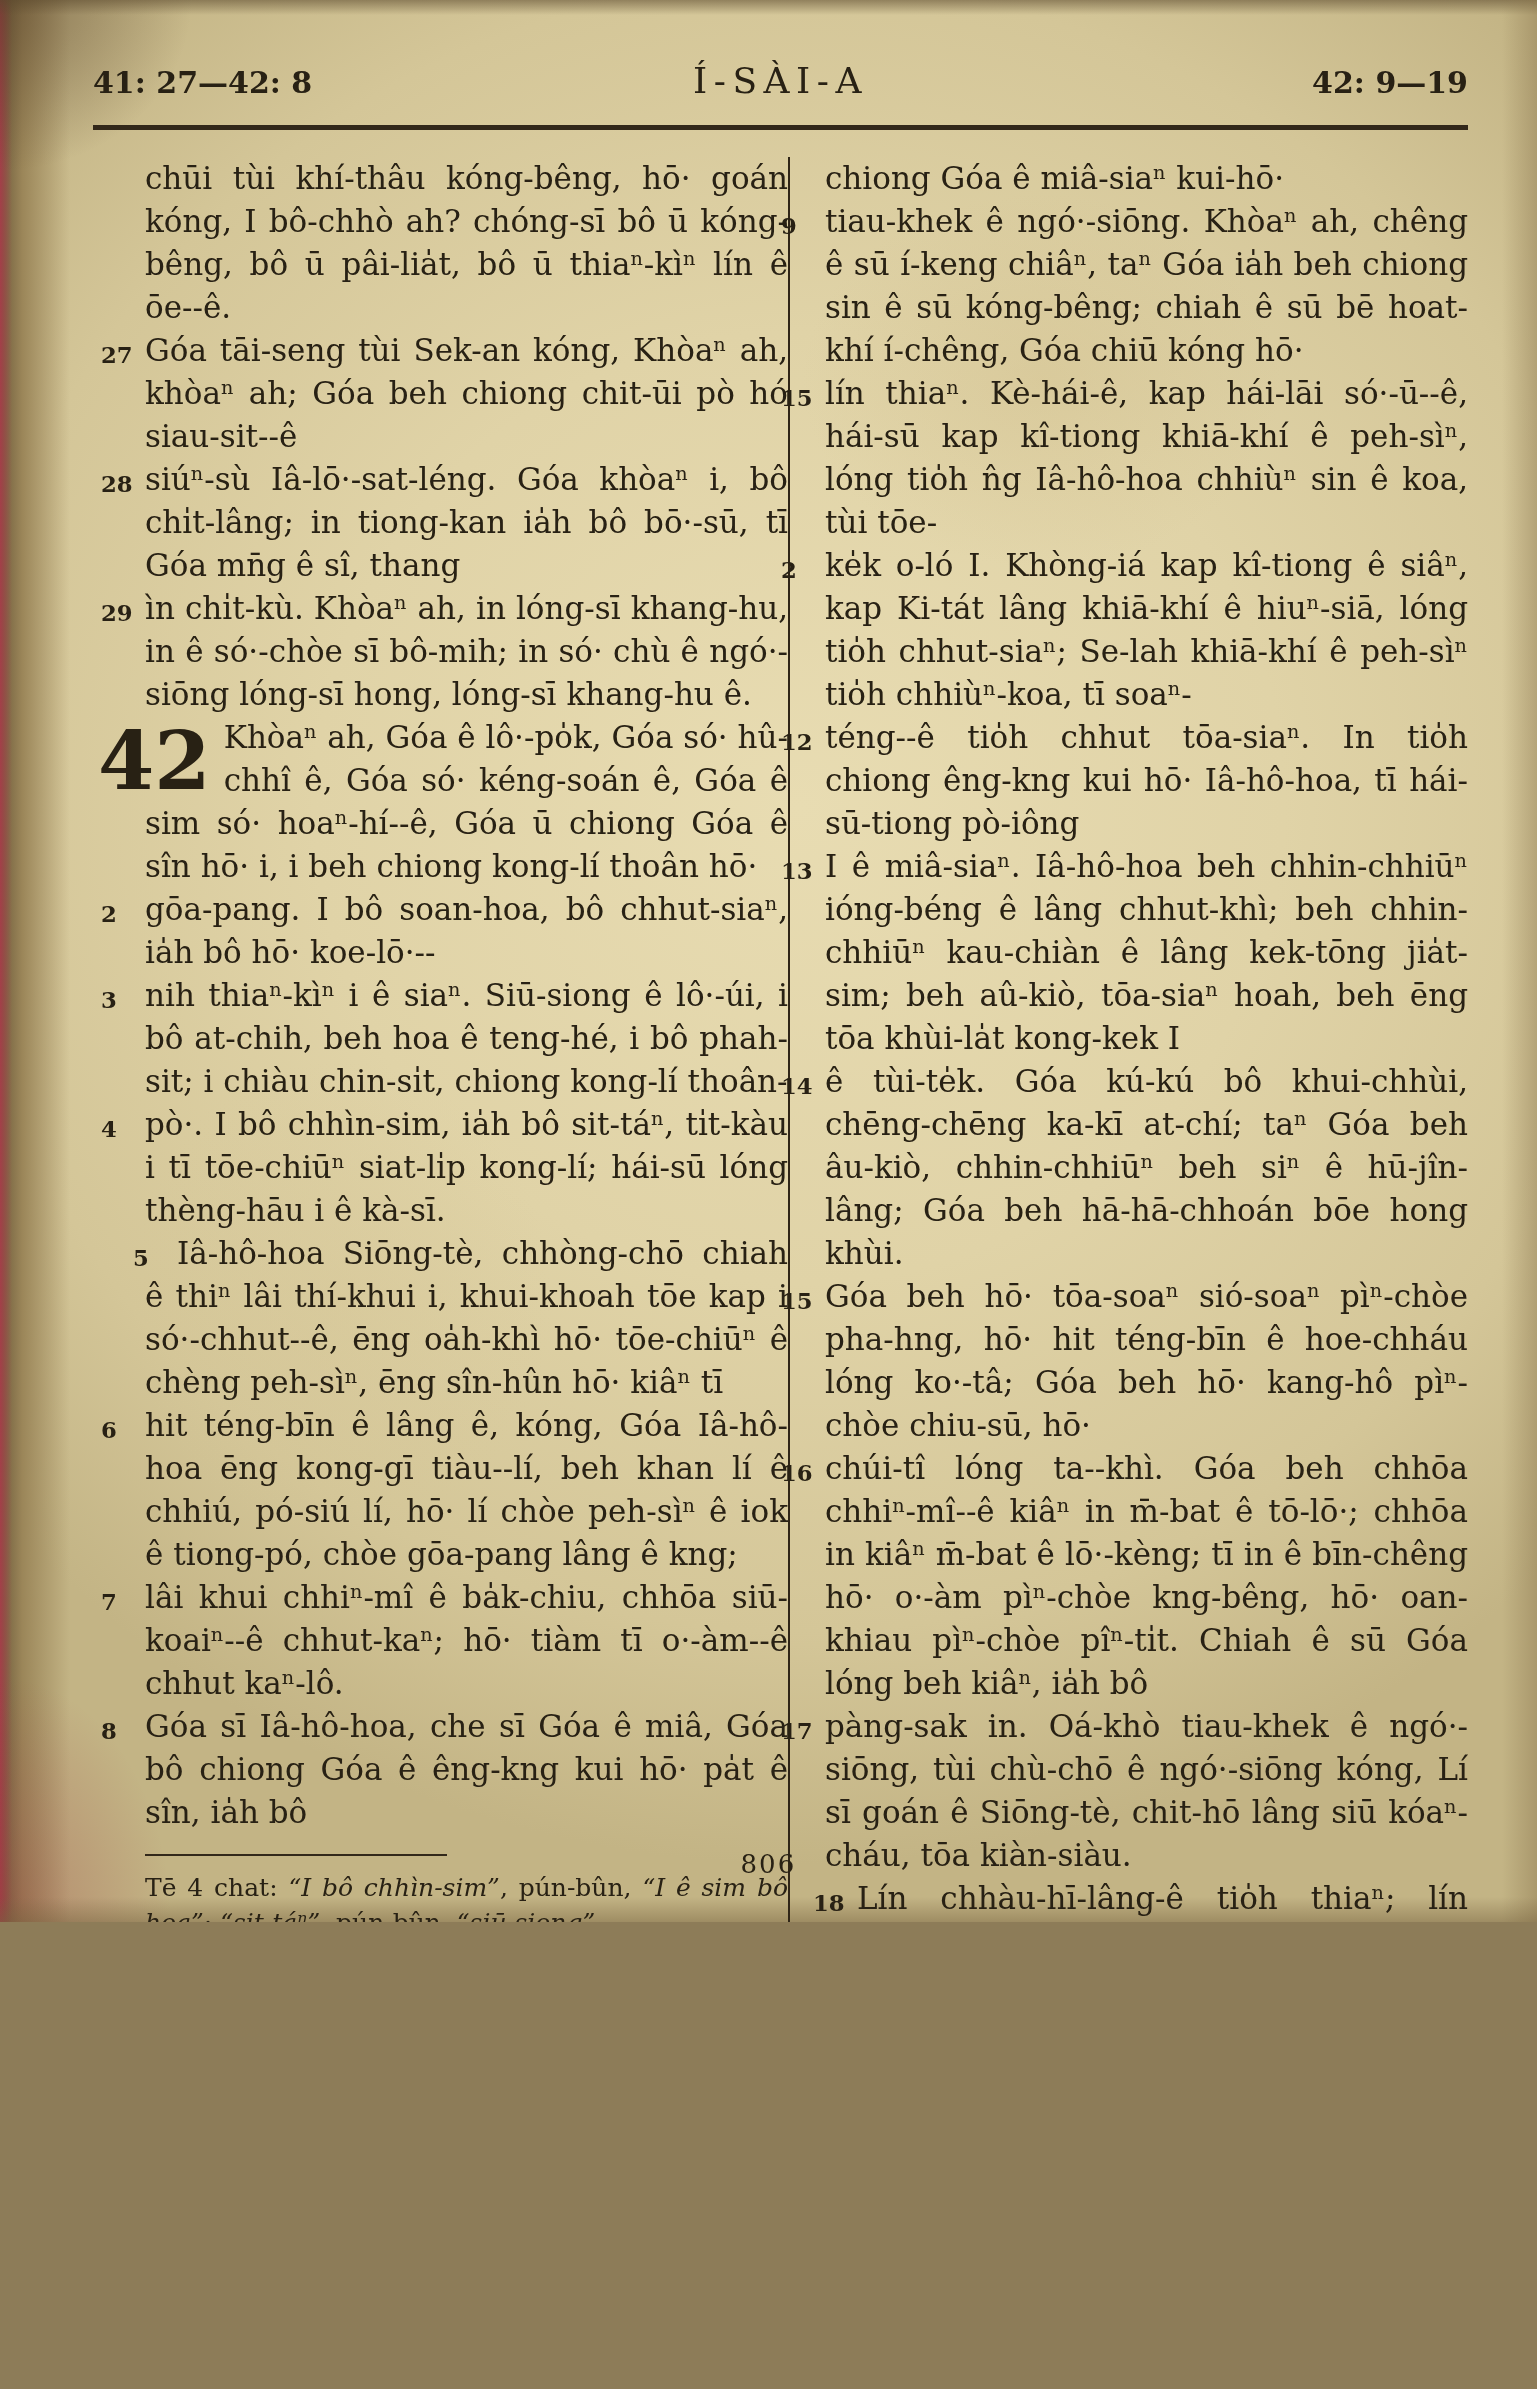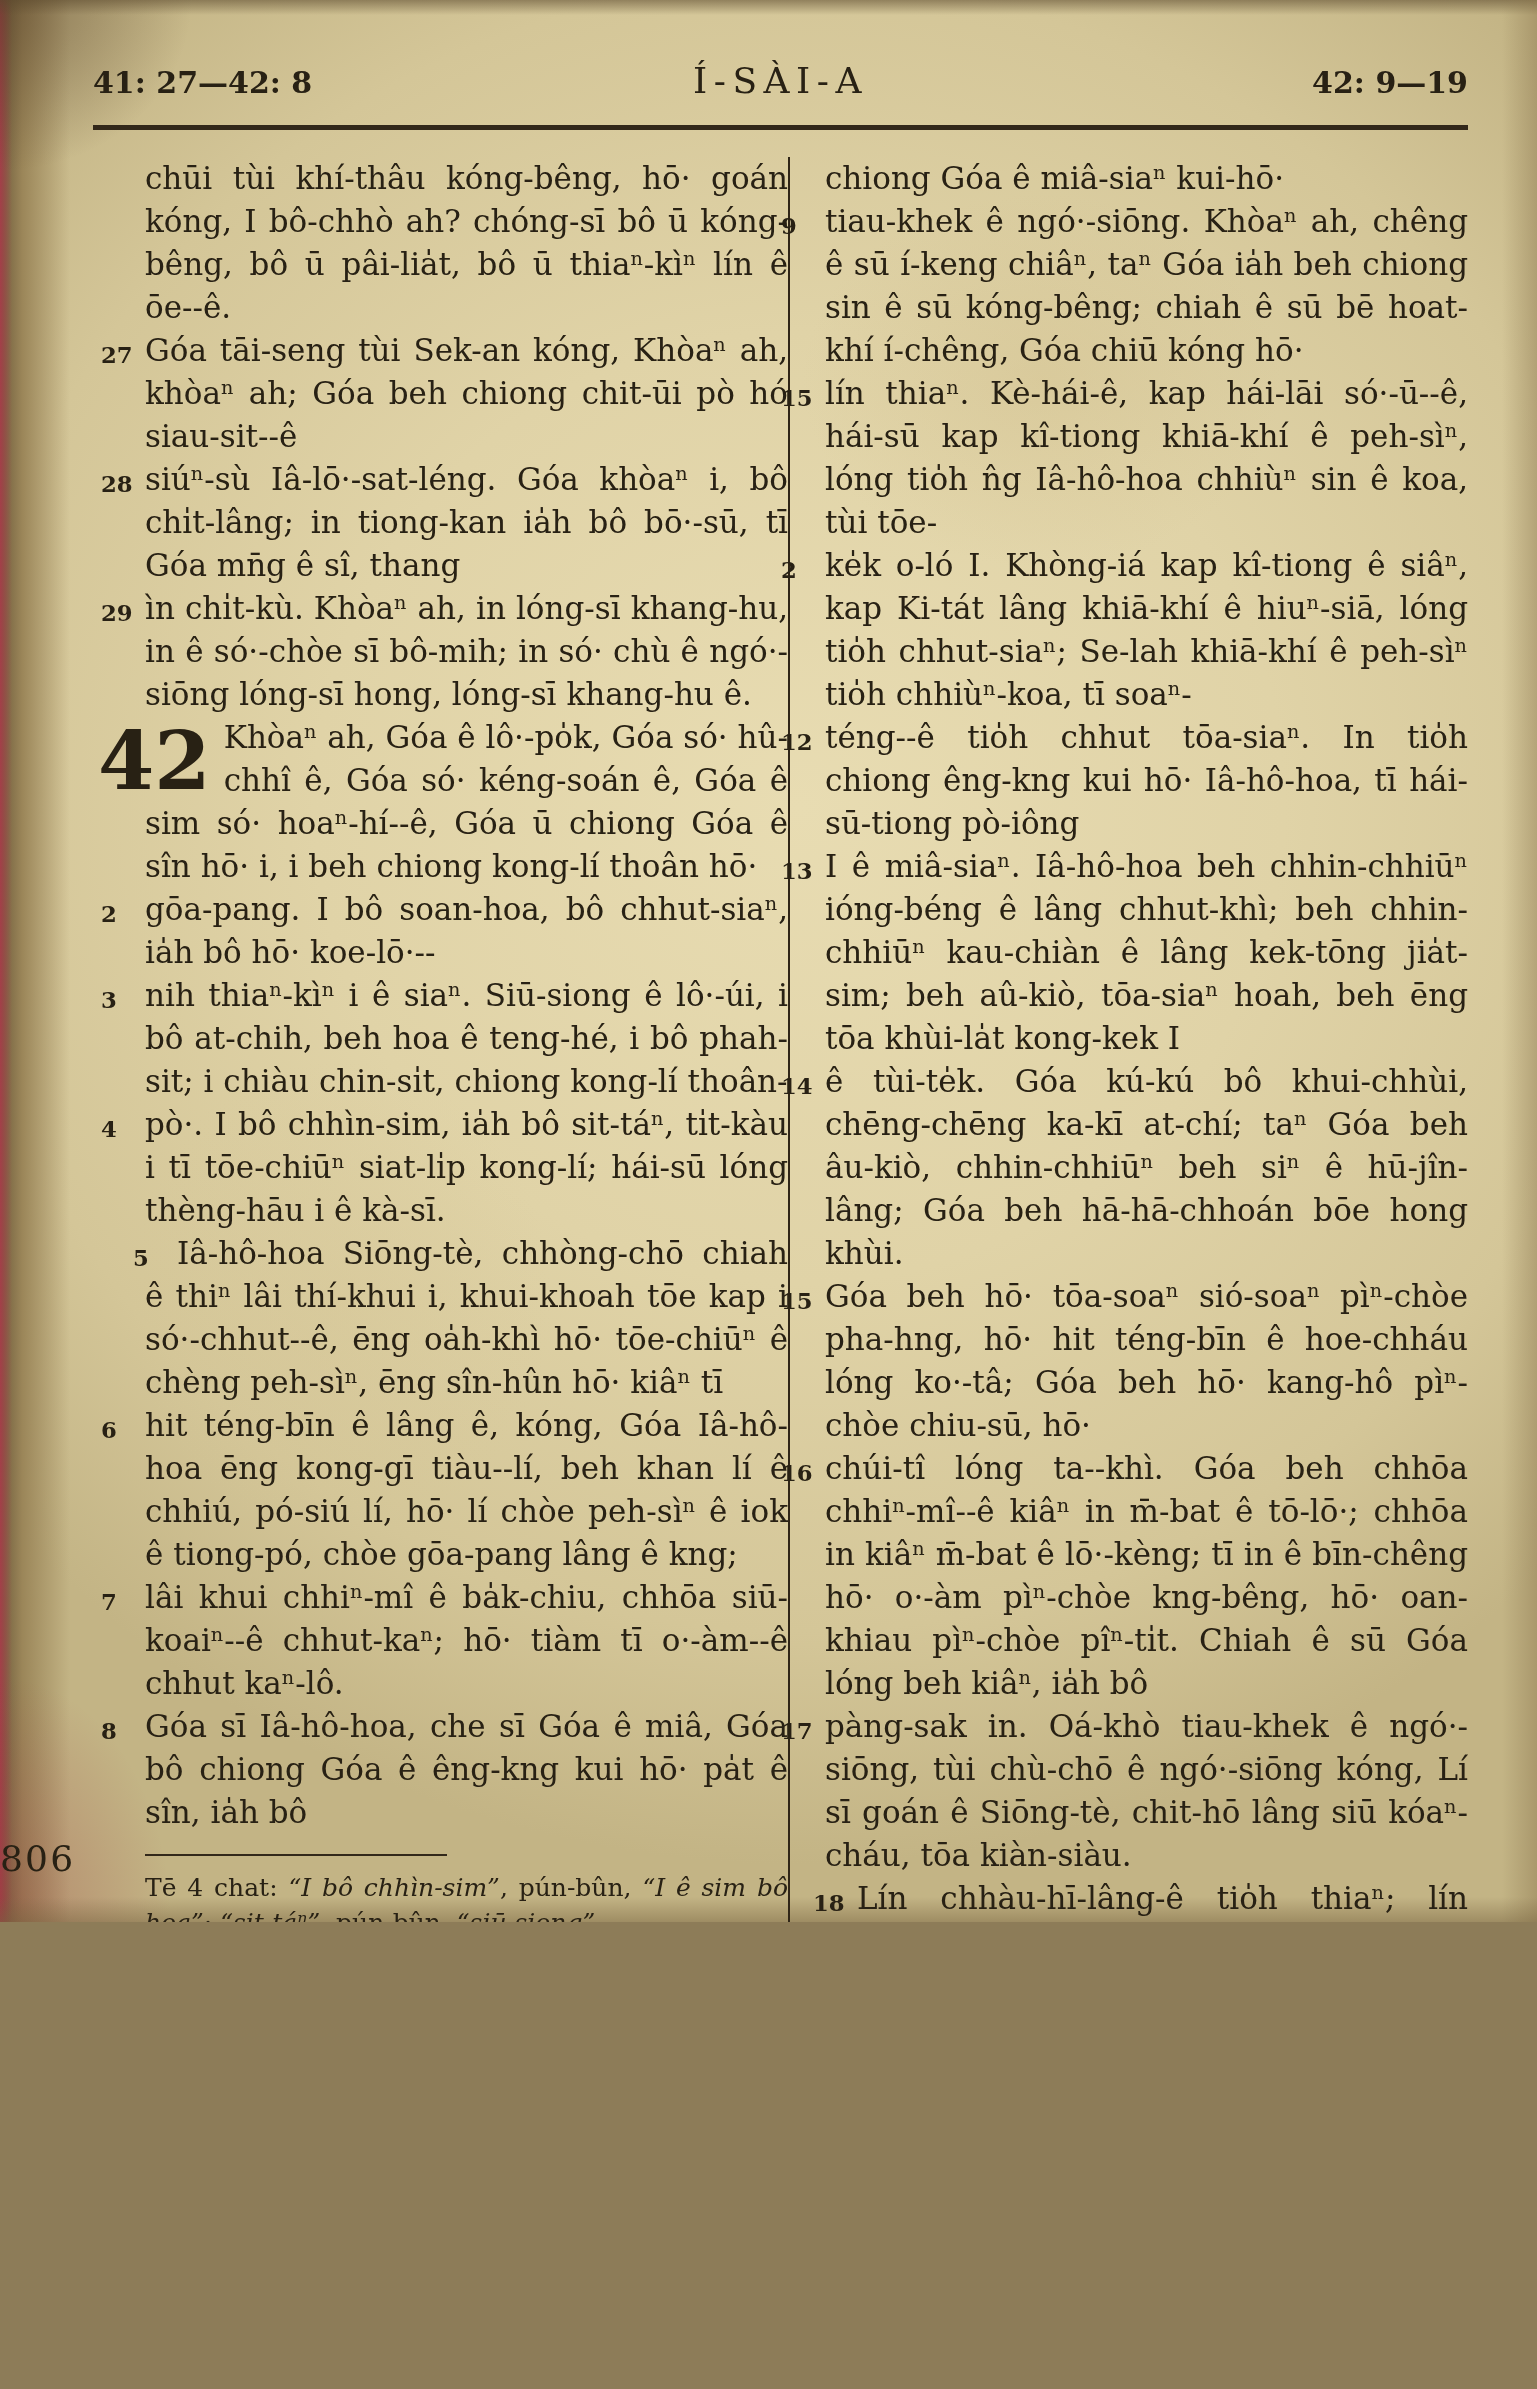--- a/index.html
+++ b/index.html
@@ -44,22 +44,22 @@
 
   .verse{margin:0;text-align:justify;font-size:31px;line-height:43px;position:relative;}
   .vnum{position:absolute;left:-44px;top:4.3px;font-size:22.7px;font-weight:bold;}
   .indent{text-indent:32px;}
   .chapnum{float:left;font-size:81px;line-height:79px;font-weight:bold;margin:4.3px 13px 0 -47px;}
 
   .footnote{margin-top:19.4px;font-size:25px;line-height:35px;text-align:justify;}
   .footnote-rule{width:302px;height:2.7px;background:#32281a;margin-bottom:14px;}
   .fi{font-style:italic;}
 
-  .pagenum{position:absolute;left:0;right:0;bottom:43px;text-align:left;
-    font-size:36px;letter-spacing:2.2px;z-index:3;}
+  .pagenum{position:absolute;left:0;right:0;bottom:43px;text-align:center;
+    font-size:26px;letter-spacing:2.2px;z-index:3;}
 </style>
 </head>
 <body>
 
 <div class="sheet">
   <div class="stain-a"></div>
   <div class="stain-b"></div>
 
   <div class="page-inner">
 

